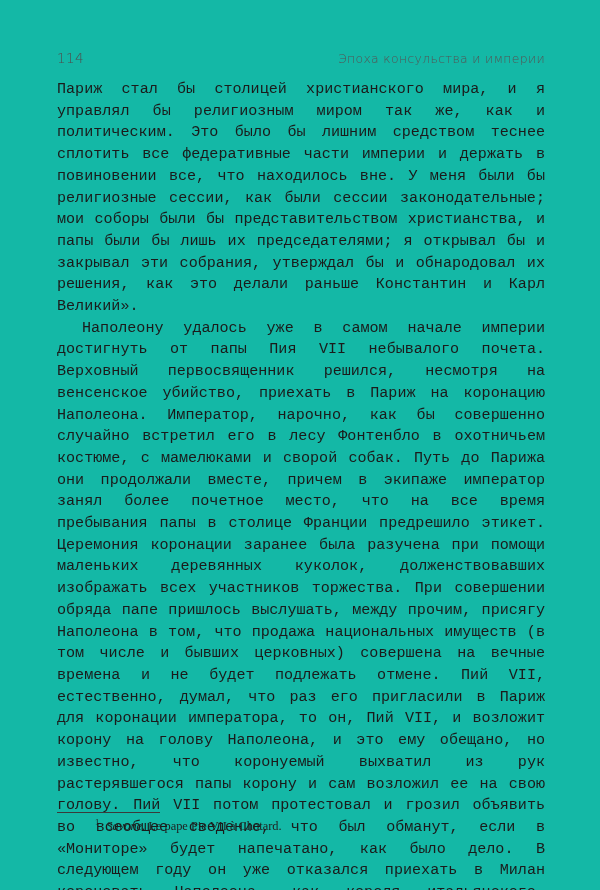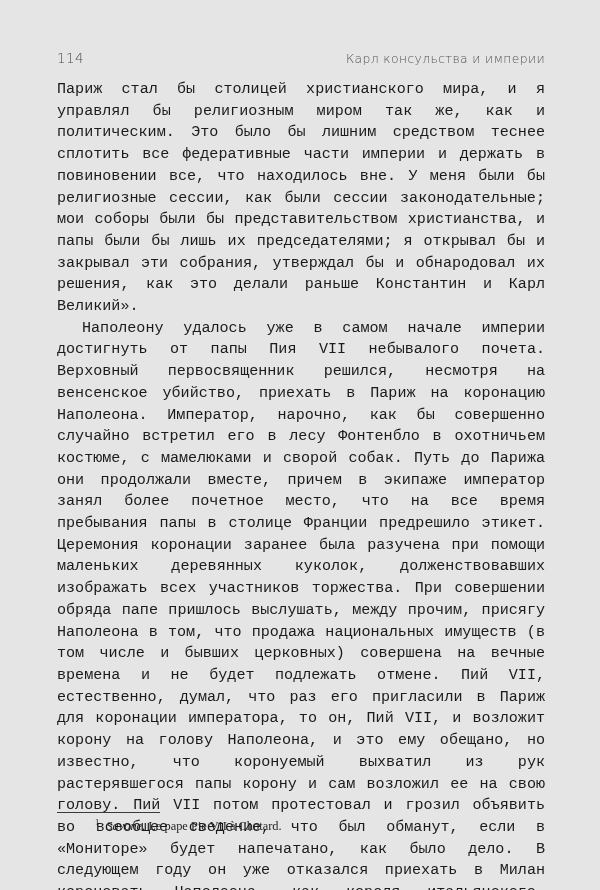--- a/index.html
+++ b/index.html
@@ -17,21 +17,21 @@
     color: #1b1b1b;
     -webkit-font-smoothing: antialiased;
   }
 
   .page {
     position: absolute;
     left: 0;
     top: 0;
     width: 600px;
     height: 890px;
-    background: #e5e5e5;
+    background: #14b8a6;
   }
 
   
   .running-head {
     position: absolute;
     left: 57px;
     top: 50px;
     width: 488px;
     height: 20px;
     display: flex;
@@ -117,21 +117,21 @@
     font-style: italic;
   }
 </style>
 </head>
 <body>
 
 <div class="page">
 
   <div class="running-head">
     <span class="folio">114</span>
-    <span class="head-title">Карл консульства и империи</span>
+    <span class="head-title">Эпоха консульства и империи</span>
   </div>
 
   <div class="textblock">
     <p class="para">Париж стал бы столицей христианского мира, и я управлял бы религиозным миром так же, как и политическим. Это было бы лишним средством теснее сплотить все федеративные части империи и держать в повиновении все, что находилось вне. У меня были бы религиозные сессии, как были сессии законодательные; мои соборы были бы представительством христианства, и папы были бы лишь их председателями; я открывал бы и закрывал эти собрания, утверждал бы и обнародовал их решения, как это делали раньше Константин и Карл Великий».</p>
     <p class="para"><span>Наполеону удалось уже в самом начале империи достигнуть от папы Пия VII небывалого почета. Верховный первосвященник решился, несмотря на венсенское убийство, приехать в Париж на коронацию Наполеона. Император, нарочно, как бы совершенно случайно встретил его в лесу Фонтенбло в охотничьем костюме, с мамелюками и сворой собак. Путь до Парижа они продолжали вместе, причем в экипаже император занял более почетное место, что на все время пребывания папы в столице Франции предрешило этикет. Церемония коронации заранее была разучена при помощи маленьких деревянных куколок, долженствовавших изображать всех участников торжества. При совершении обряда папе пришлось выслушать, между прочим, присягу Наполеона в том, что продажа национальных имуществ (в том числе и бывших церковных) совершена на вечные времена и не будет подлежать отмене. Пий VII, естественно, думал, что раз его пригласили в Париж для коронации императора, то он, Пий VII, и возложит корону на голову Наполеона, и это ему обещано, но известно, что коронуемый выхватил из рук растерявшегося папы корону и сам возложил ее на свою голову. Пий VII потом протестовал и грозил объявить во всеобщее сведение, что был обманут, если в «Мониторе» будет напечатано, как было дело. В следующем году он уже отказался приехать в Милан короновать Наполеона, как короля итальянского, «железною короною». Вскоре после того Наполеон писал папе, которого считал только вассалом империи: «Ваше святейшество пользуется верховной властью в Риме, но император Рима — я». Дело в том, что Пий VII хотел вести себя в Папской области как независимый государь, а это не нравилось Наполеону, и он протестовал. Пререкания императора и папы окончились тем, что 2 февраля 1808 г. французские солдаты заняли Папскую область, а в следующем году Наполеон объявил прекращение светской власти папы в церковной области (16 мая), которая и вошла в состав французской империи, но на это папа ответил (10 июня) отлучением императора от церкви. Тогда Пий VII был удален из Рима и содержался пленником в Савоне</span></p>
   </div>
 
   <div class="footnote-area">
     <div class="footnote-rule"></div>
     <p class="footnote"><span class="fnum">1</span><span class="fn-author">Savone</span><span>. Le pape Pie VII à Chotard.</span></p>

